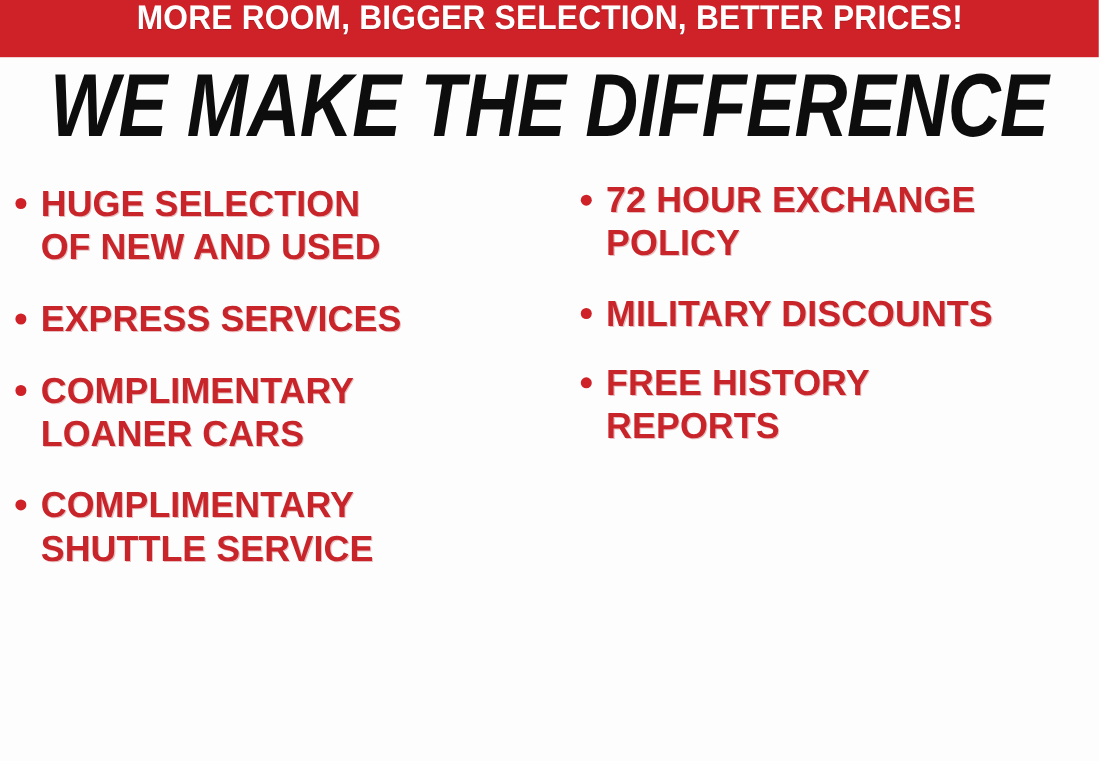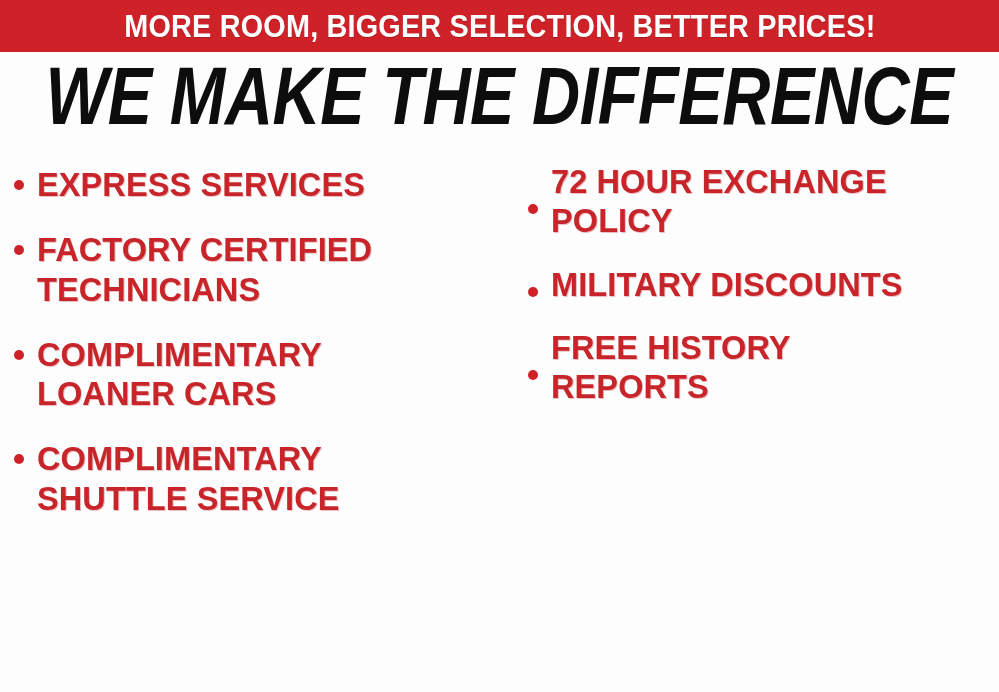--- a/index.html
+++ b/index.html
@@ -22,21 +22,21 @@
 
   
   .banner {
     position: absolute;
     left: 0;
     top: 0;
     width: 999px;
     height: 52px;
     background: #ce2128;
     display: flex;
-    align-items: center;
+    align-items: flex-start;
     justify-content: center;
   }
   .banner-text {
     color: #ffffff;
     font-family: "Liberation Sans", sans-serif;
     font-weight: bold;
     font-size: 31px;
     letter-spacing: 0.2px;
     line-height: 1;
     white-space: nowrap;
@@ -92,21 +92,20 @@
     padding-top: 10px;
   }
 
   .bullet {
     display: flex;
     align-items: flex-start;
     margin-bottom: 26px;
   }
   .col-right .bullet {
     margin-bottom: 24px;
-    align-items: center;
   }
   .dot {
     flex: 0 0 auto;
     width: 10px;
     height: 10px;
     border-radius: 50%;
     background: #ce2128;
     margin-top: 15px;
     margin-right: 13px;
   }
@@ -137,31 +136,31 @@
   </div>
 
   <div class="headline-wrap">
     <div class="headline">WE MAKE THE DIFFERENCE</div>
   </div>
 
   <div class="columns">
 
     <div class="col col-left">
 
+      <div class="bullet">
+        <span class="dot"></span>
+        <span class="bullet-text condense">HUGE SELECTION
+OF NEW AND USED</span>
+      </div>
 
       <div class="bullet">
         <span class="dot"></span>
         <span class="bullet-text condense">EXPRESS SERVICES</span>
       </div>
 
-      <div class="bullet">
-        <span class="dot"></span>
-        <span class="bullet-text condense">FACTORY CERTIFIED
-TECHNICIANS</span>
-      </div>
 
       <div class="bullet">
         <span class="dot"></span>
         <span class="bullet-text condense">COMPLIMENTARY
 LOANER CARS</span>
       </div>
 
       <div class="bullet">
         <span class="dot"></span>
         <span class="bullet-text condense">COMPLIMENTARY

